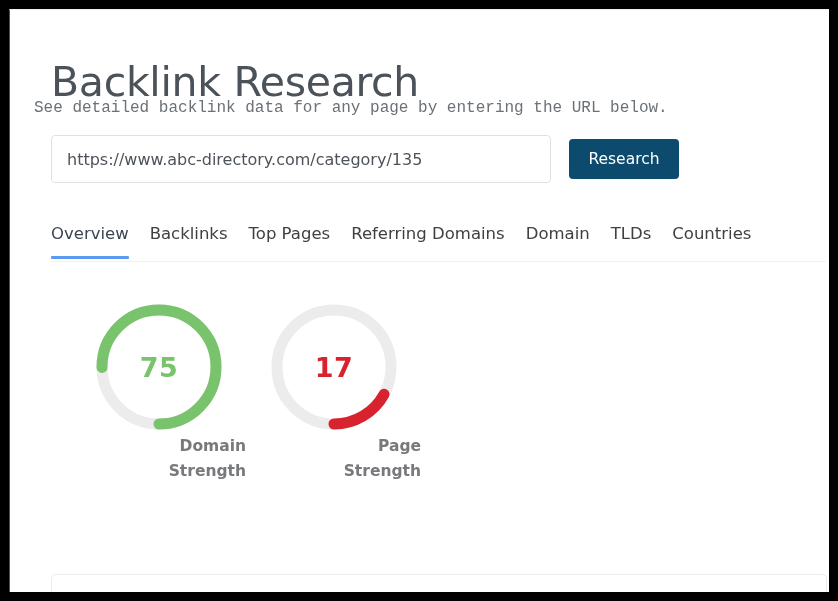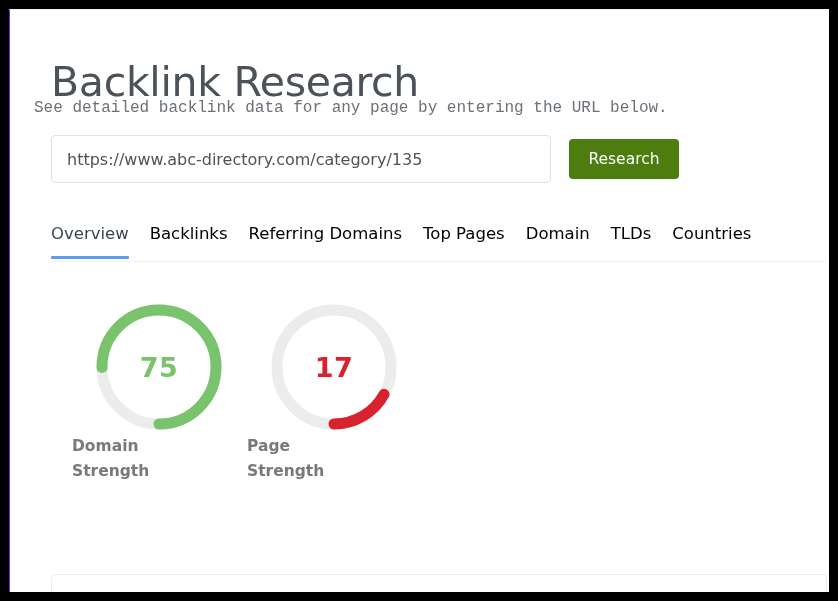--- a/index.html
+++ b/index.html
@@ -97,21 +97,21 @@
 
   .research-button {
     position: absolute;
     left: 518px;
     top: 4px;
     width: 110px;
     height: 40px;
     box-sizing: border-box;
     border: none;
     border-radius: 4px;
-    background: #4d7c0f;
+    background: #0c4a6e;
     color: #ffffff;
     font-family: "DejaVu Sans", "Liberation Sans", sans-serif;
     font-size: 15.5px;
     font-weight: 400;
     cursor: pointer;
     line-height: 40px;
     padding: 0;
     text-align: center;
   }
 
@@ -122,21 +122,21 @@
     top: 211px;
     width: 775px;
     height: 40px;
     border-bottom: 1px solid #f0f1f2;
     display: flex;
     align-items: flex-start;
   }
   .tab {
     position: relative;
     font-size: 16.5px;
-    color: #000000;
+    color: #404040;
     padding: 0 0 12px 0;
     margin-right: 21px;
     cursor: pointer;
     white-space: nowrap;
     line-height: 26px;
   }
   .tab:last-child { margin-right: 16px; }
   .tab.active { color: #3b4653; }
   .tab.active::after {
     content: "";
@@ -154,21 +154,21 @@
     position: absolute;
     left: 41px;
     top: 290px;
     width: 420px;
     height: 240px;
   }
   .gauge {
     position: absolute;
     top: 0;
     width: 174px;
-    text-align: left;
+    text-align: right;
   }
   .gauge-0 { left: 21px; }
   .gauge-1 { left: 196px; }
 
   .gauge-ring {
     position: relative;
     width: 134px;
     height: 134px;
     margin: 0 auto;
   }
@@ -225,22 +225,22 @@
       <div class="page-subtitle">See detailed backlink data for any page by entering the URL below.</div>
 
       <div class="search-row">
         <input class="url-input" type="text" value="https://www.abc-directory.com/category/135" style="">
         <button class="research-button">Research</button>
       </div>
 
       <nav class="tabs" id="tabs-host">
           <div class="tab active">Overview</div>
           <div class="tab">Backlinks</div>
+          <div class="tab">Top Pages</div>
           <div class="tab">Referring Domains</div>
-          <div class="tab">Top Pages</div>
           <div class="tab">Domain</div>
           <div class="tab">TLDs</div>
           <div class="tab">Countries</div>
         </nav>
 
       <div class="gauges" id="gauges-host">
           <div class="gauge gauge-0">
             <div class="gauge-ring">
               <svg viewBox="0 0 134 134">
                 <circle cx="67" cy="67" r="57" fill="none" stroke="#ececec" stroke-width="11"></circle>

